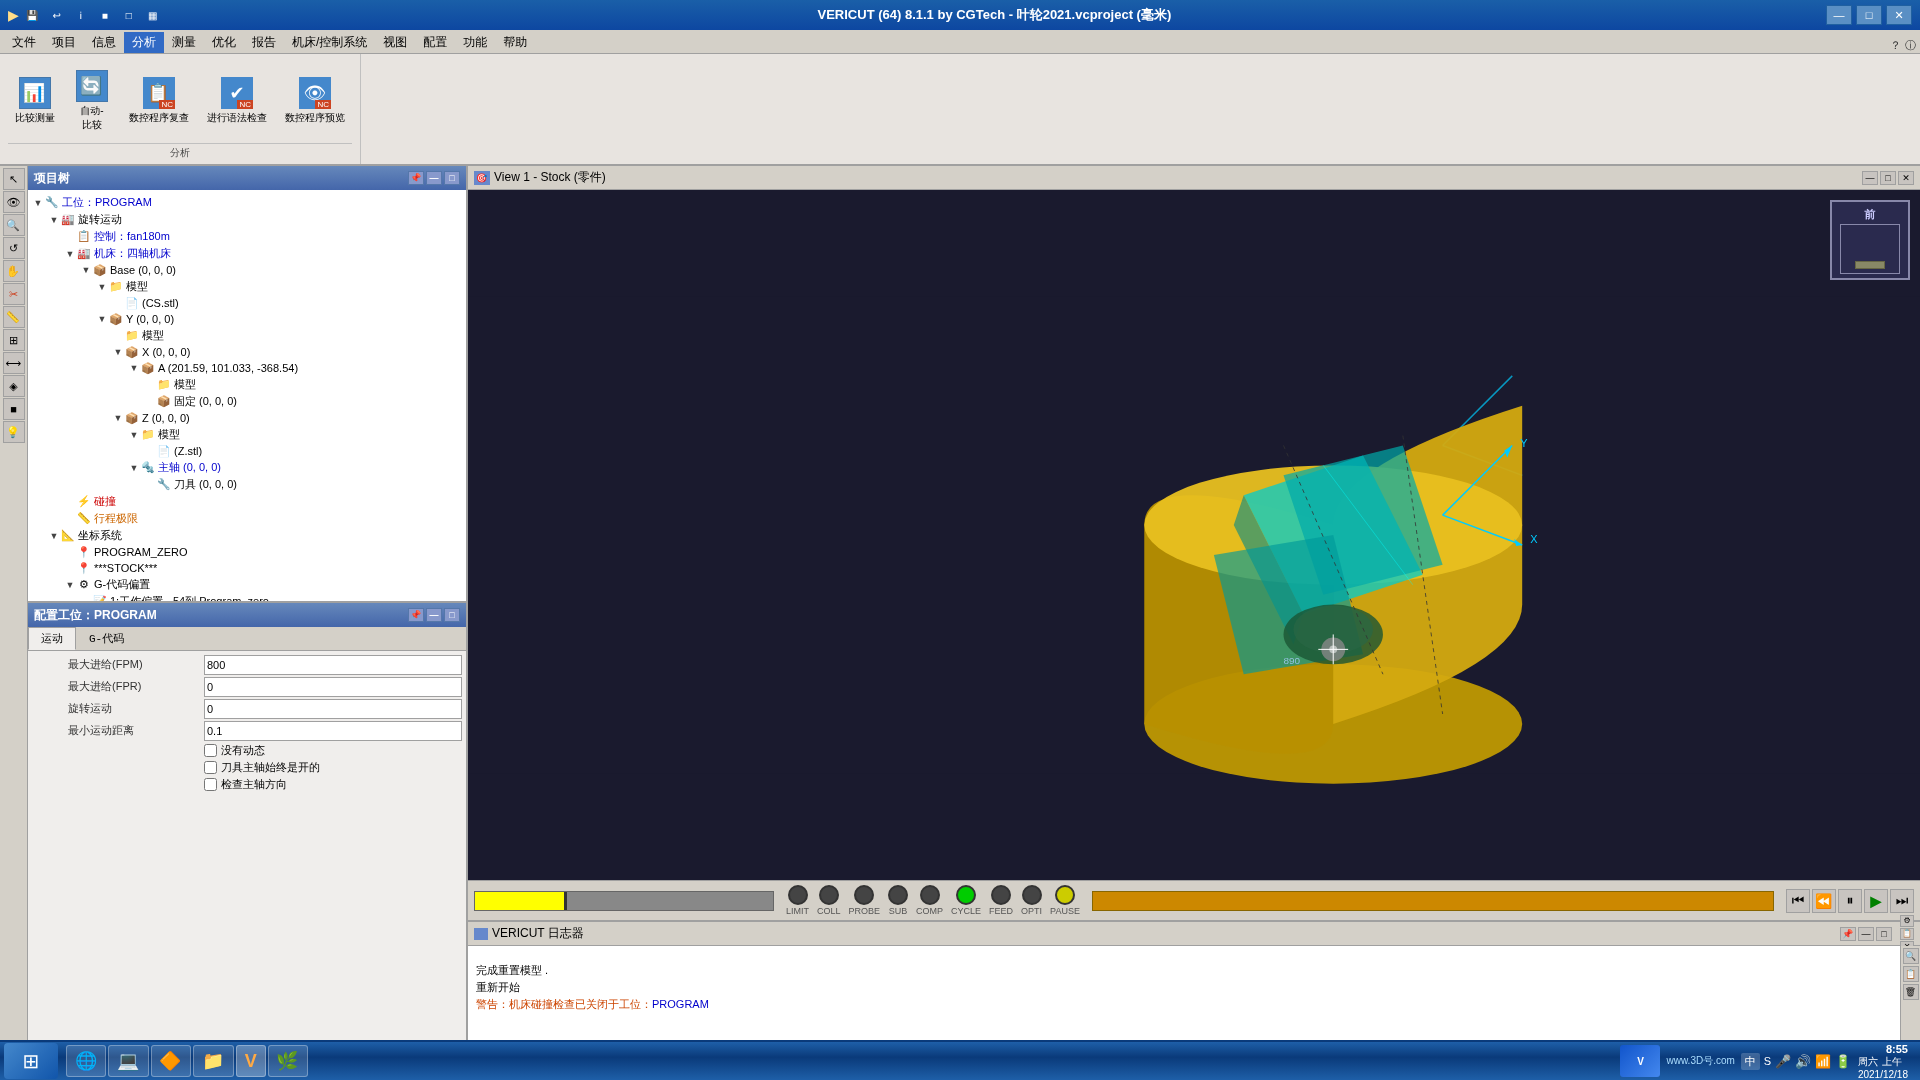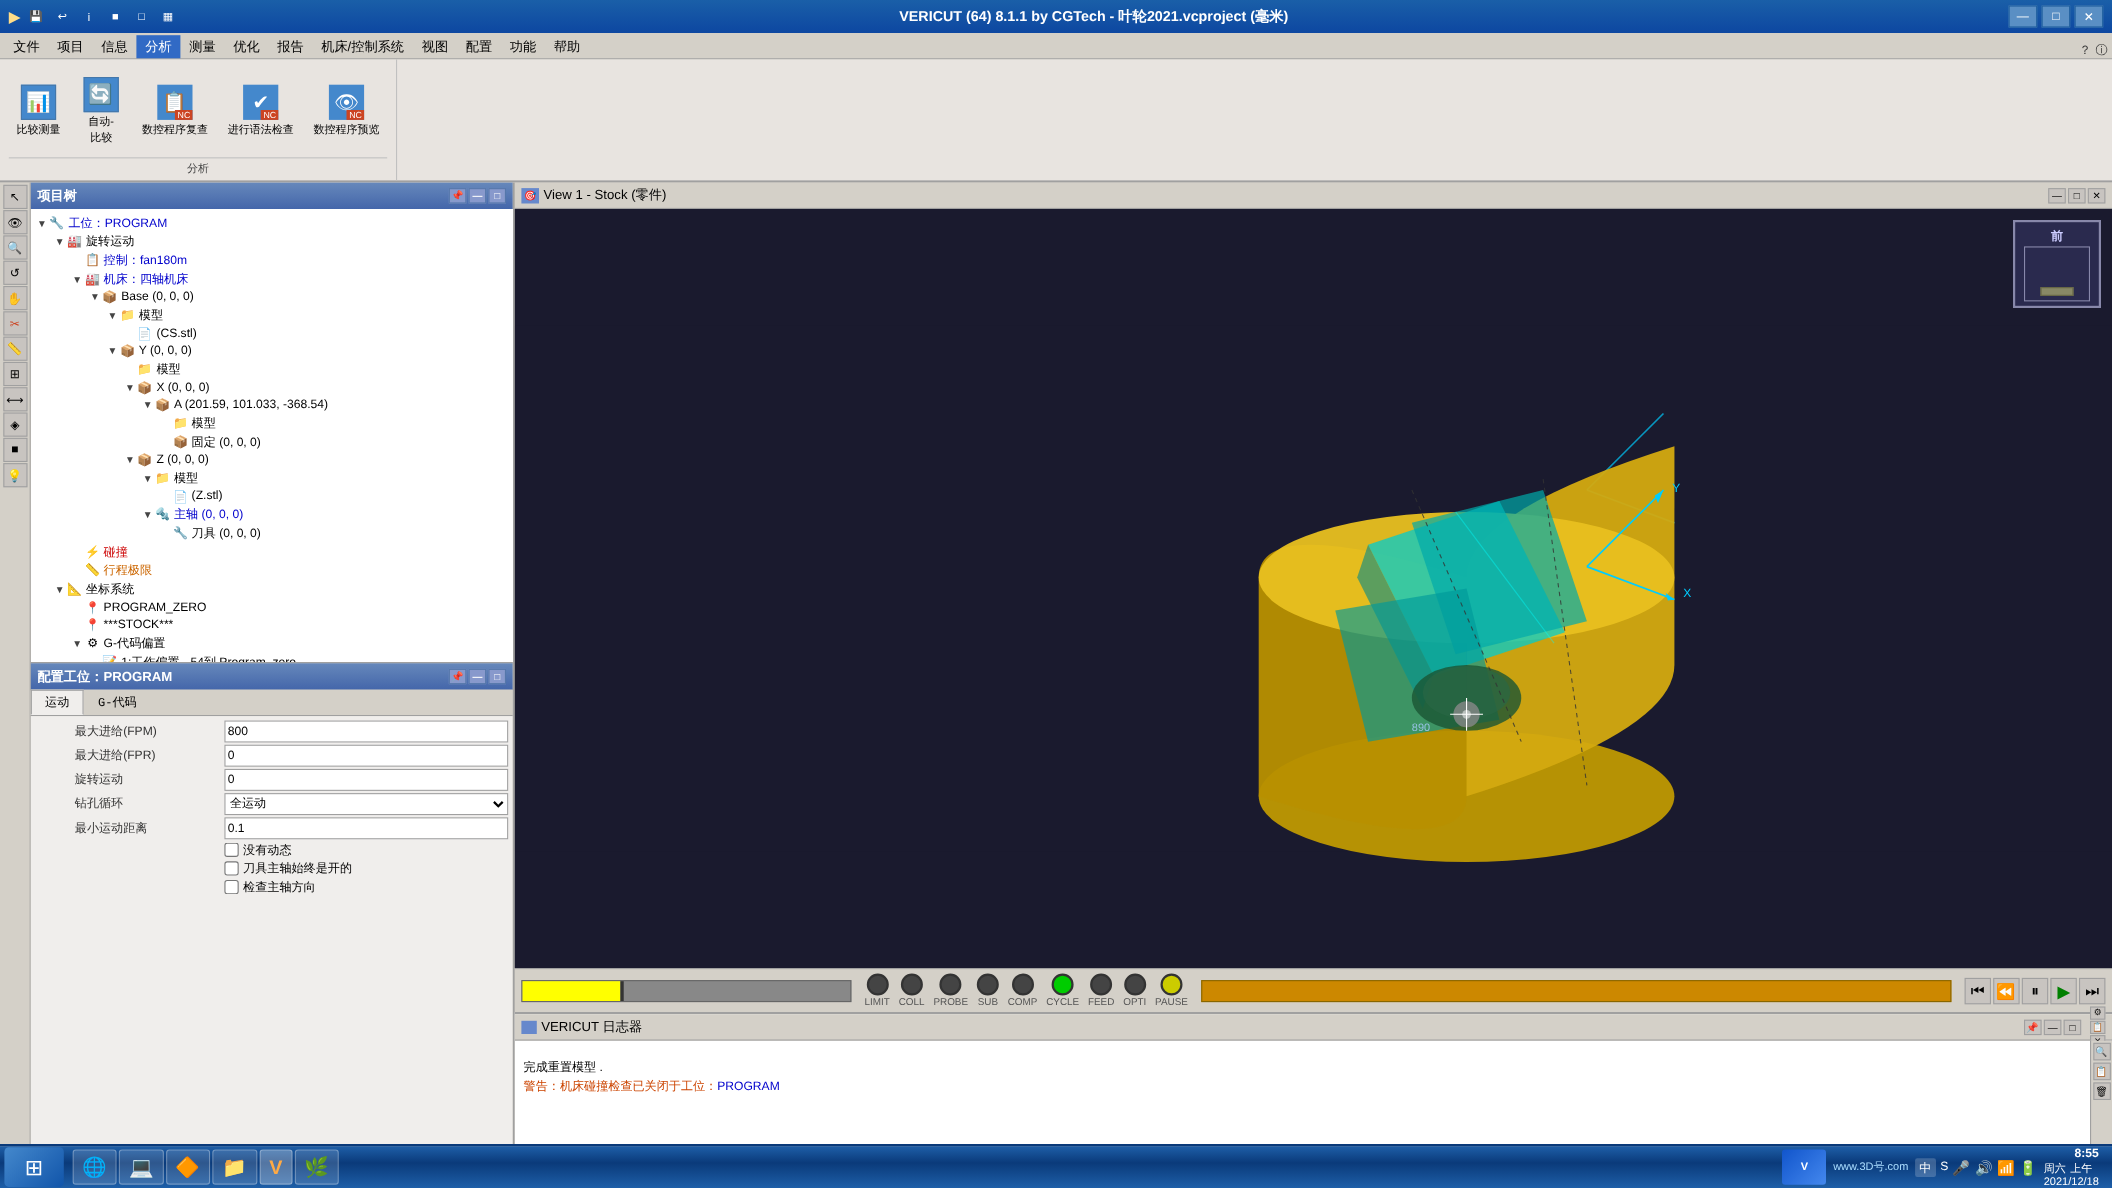--- a/index.html
+++ b/index.html
@@ -406,30 +406,20 @@
             <input type="text" class="prop-input" value="0" style="">
           </div>
         </div>
         <div class="prop-row">
           <div class="prop-label">旋转运动</div>
           <div class="prop-value">
             <input type="text" class="prop-input" value="0" style="">
           </div>
         </div>
         <div class="prop-row">
-          <div class="prop-label">钻孔循环</div>
-          <div class="prop-value">
-            <select class="prop-select">
-              <option>全运动</option>
-              <option>简单</option>
-              <option>无</option>
-            </select>
-          </div>
-        </div>
-        <div class="prop-row">
           <div class="prop-label">最小运动距离</div>
           <div class="prop-value">
             <input type="text" class="prop-input" value="0.1" style="">
           </div>
         </div>
         <div class="prop-row">
           <div class="prop-label"></div>
           <div class="prop-value">
             <label class="prop-checkbox">
               <input type="checkbox" style="">
@@ -603,20 +593,23 @@
           <div style="width:14px; height:12px; background:#c8c4c0; border:1px solid #a0a0a0; font-size:8px; display:flex; align-items:center; justify-content:center; cursor:pointer;">⚙</div>
           <div style="width:14px; height:12px; background:#c8c4c0; border:1px solid #a0a0a0; font-size:8px; display:flex; align-items:center; justify-content:center; cursor:pointer;">📋</div>
           <div style="width:14px; height:12px; background:#c8c4c0; border:1px solid #a0a0a0; font-size:8px; display:flex; align-items:center; justify-content:center; cursor:pointer;">✕</div>
         </div>
       </div>
       <div style="display:flex; flex:1; overflow:hidden;">
         <div class="log-content">
           <div class="log-line">
             <span>完成重置模型  .</span>
           </div>
+          <div class="log-line">
+            <span>重新开始</span>
+          </div>
           <div class="log-line log-warning">
             <span>警告：机床碰撞检查已关闭于工位：<span style="color:#0000cc;">PROGRAM</span></span>
           </div>
         </div>
 
         <div style="width:20px; background:#d4d0c8; display:flex; flex-direction:column; align-items:center; padding:2px; gap:2px; border-left:1px solid #a0a0a0;">
           <div style="width:16px; height:16px; background:#c8c4c0; border:1px solid #a0a0a0; display:flex; align-items:center; justify-content:center; font-size:9px; cursor:pointer;">🔍</div>
           <div style="width:16px; height:16px; background:#c8c4c0; border:1px solid #a0a0a0; display:flex; align-items:center; justify-content:center; font-size:9px; cursor:pointer;">📋</div>
           <div style="width:16px; height:16px; background:#c8c4c0; border:1px solid #a0a0a0; display:flex; align-items:center; justify-content:center; font-size:9px; cursor:pointer;">🗑</div>
         </div>

